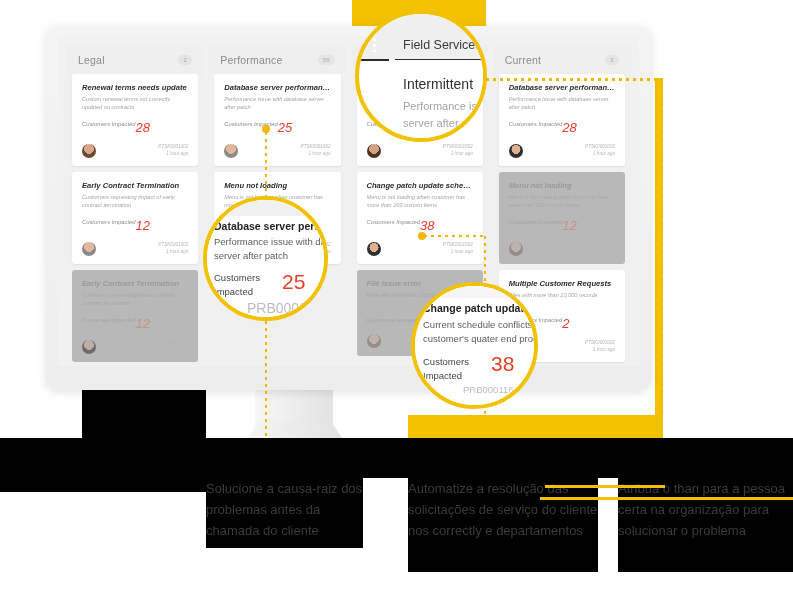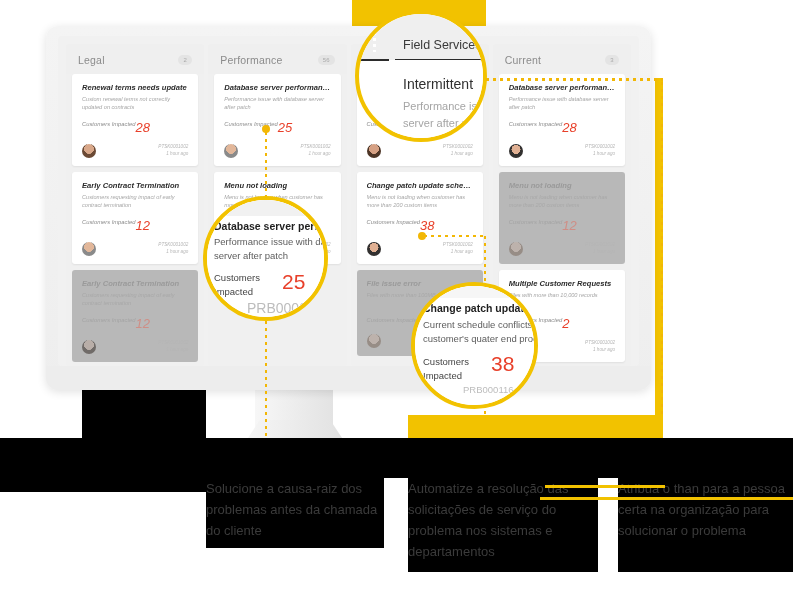--- a/index.html
+++ b/index.html
@@ -178,21 +178,21 @@
   
   #mag-db{ left:203px; top:196px; width:125px; height:125px; }
   
   #mag-patch{ left:411px; top:282px; width:127px; height:127px; }
 
   
   .mask{ position:absolute; background:#000000; z-index:35; }
   #mask-left  { left:0;   top:438px; width:206px; height:54px; }
   #mask-mid1  { left:82px; top:390px; width:124px; height:48px; }
   #mask-mid2  { left:206px;top:438px; width:202px; height:40px; }
-  #mask-mid3  { left:206px;top:478px; width:178px; height:70px; }
+  #mask-mid3  { left:206px;top:478px; width:157px; height:70px; }
   #mask-mid4  { left:408px;top:438px; width:210px; height:40px; }
   #mask-mid5  { left:408px;top:478px; width:190px; height:94px; }
   #mask-right1{ left:618px;top:438px; width:175px; height:40px; }
   #mask-right2{ left:618px;top:478px; width:175px; height:94px; }
   .mask .benefit-text{
     position:absolute; left:0; top:0; width:100%;
     font-size:13px; line-height:21px; color:#3b3b3b;
   }
 
   
@@ -490,21 +490,21 @@
 <div id="yellow-block"></div>
 
 <div class="mask" id="mask-mid1"></div>
 <div class="mask" id="mask-left"></div>
 <div class="mask" id="mask-mid2"></div>
 <div class="mask" id="mask-mid3">
   <div class="benefit-text">Solucione a causa-raiz dos problemas antes da chamada do cliente</div>
 </div>
 <div class="mask" id="mask-mid4"></div>
 <div class="mask" id="mask-mid5">
-  <div class="benefit-text">Automatize a resolução das solicitações de serviço do problema nos sistemas e departamentos</div>
+  <div class="benefit-text">Automatize a resolução das solicitações de serviço do cliente nos correctly e departamentos</div>
 </div>
 <div class="mask" id="mask-right1"></div>
 <div class="mask" id="mask-right2">
   <div class="benefit-text">Atribua o than para a pessoa certa na organização para solucionar o problema</div>
 </div>
 
 <div class="pin" style="left:259px; top:473px;">
   <div class="pin-head"></div>
     <div class="pin-base"></div>
 </div>

